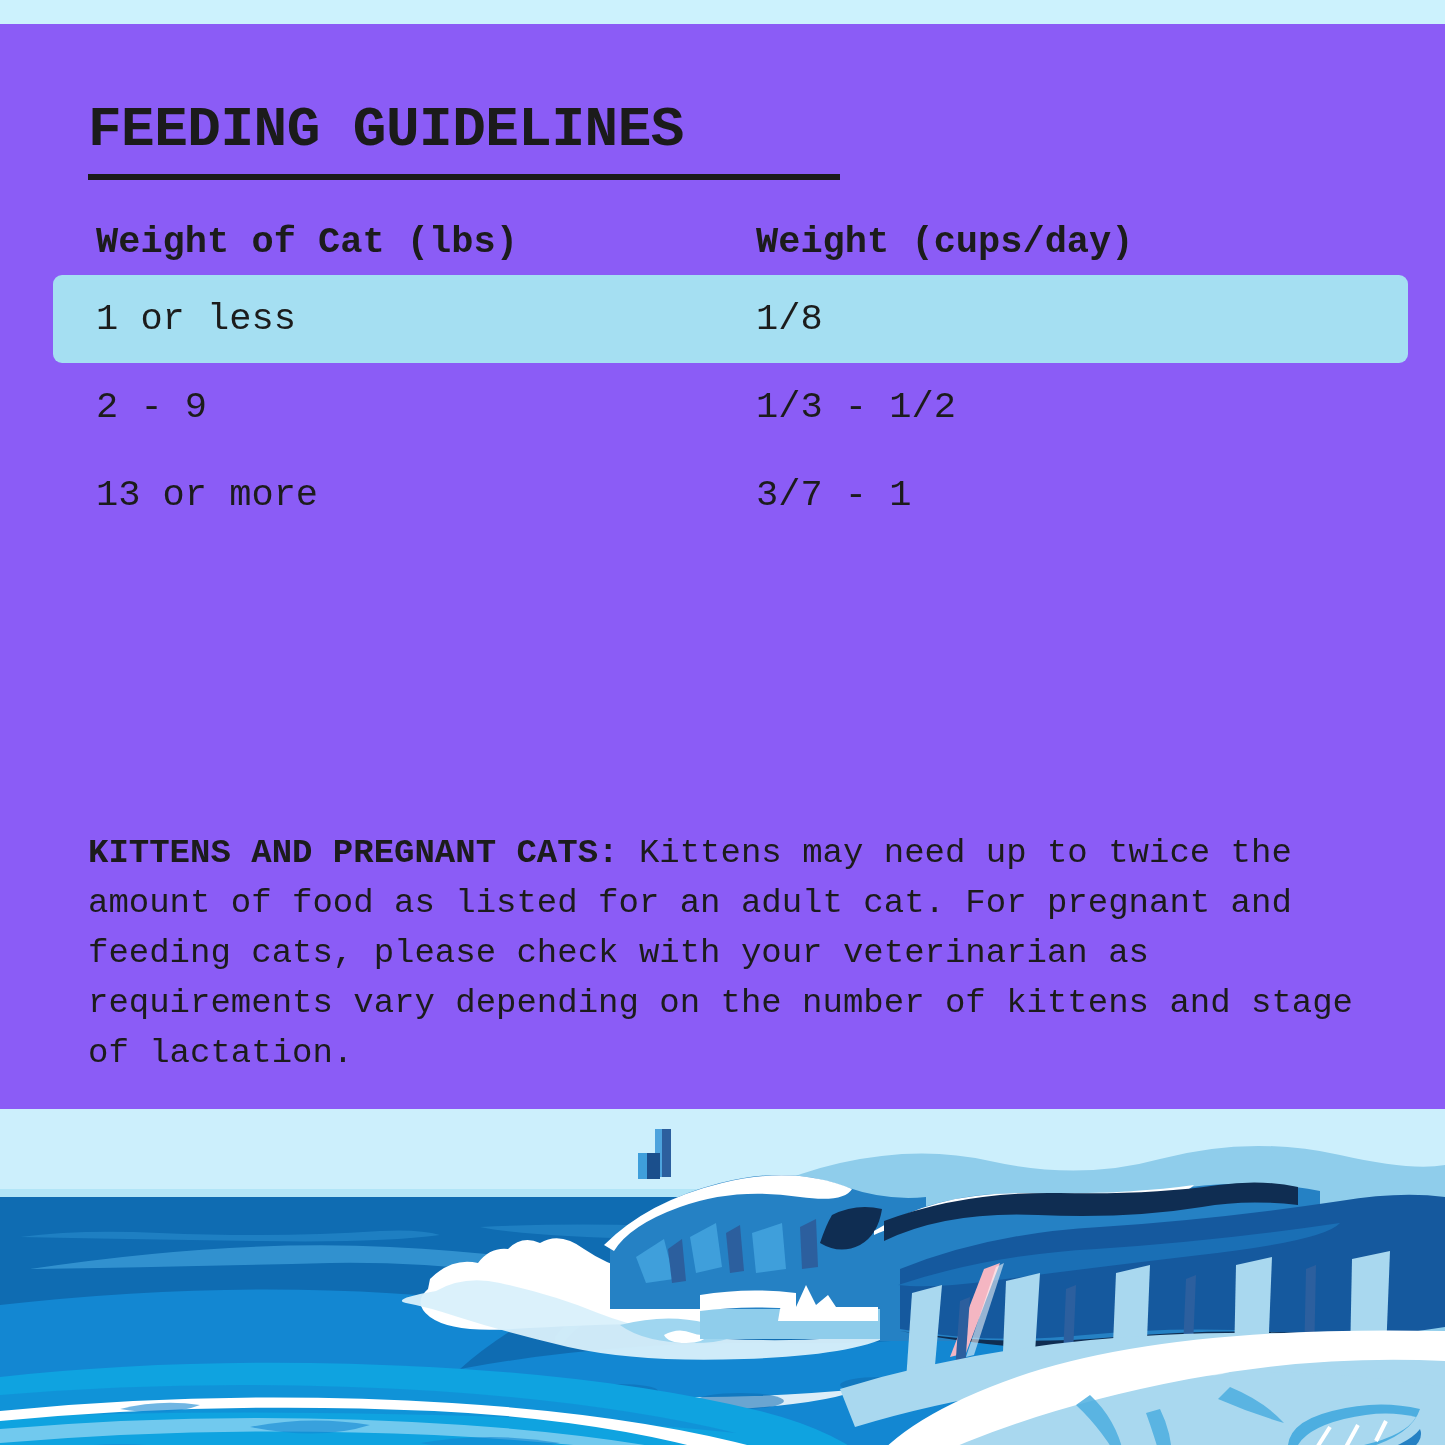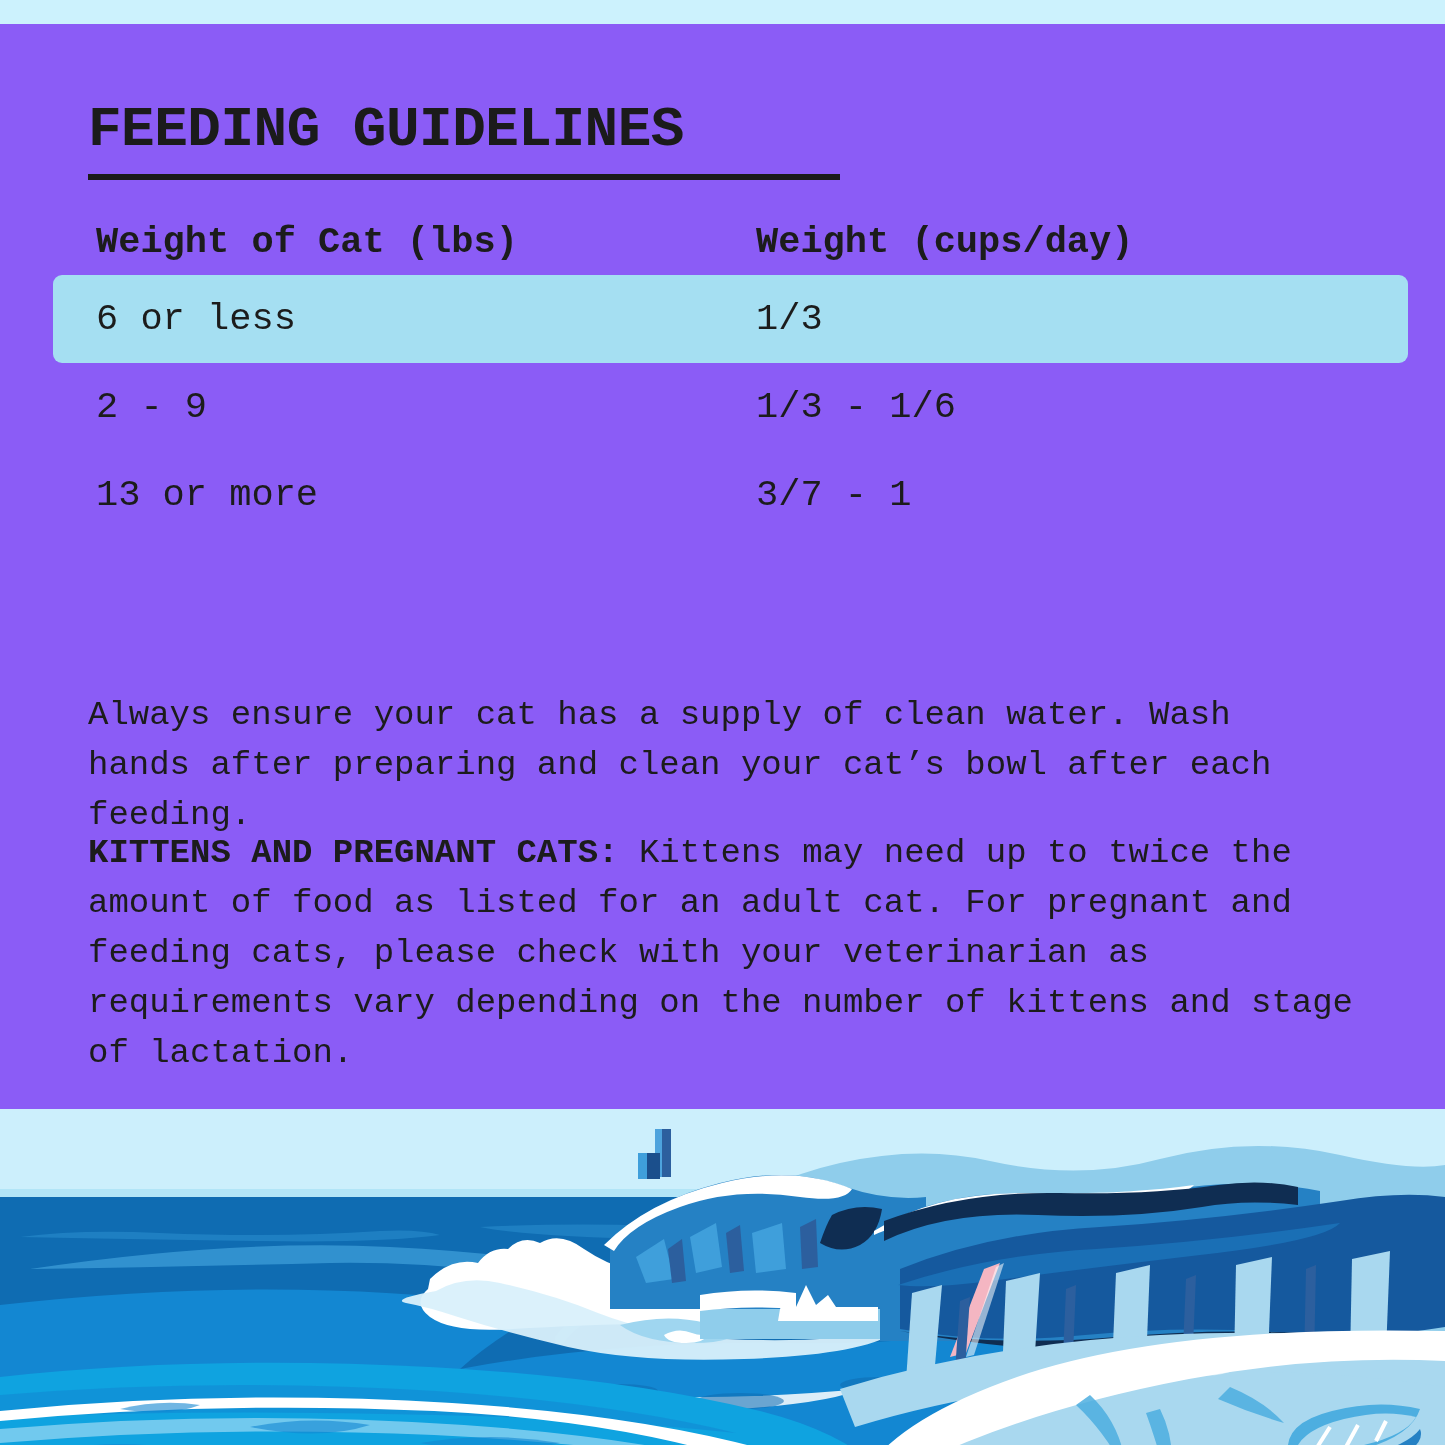--- a/index.html
+++ b/index.html
@@ -105,38 +105,37 @@
 
   <div class="table">
 
     <div class="row header">
       <div class="cell c1">Weight of Cat (lbs)</div>
       <div class="cell c2">Weight (cups/day)</div>
     </div>
 
     <div class="row">
       <div class="band"></div>
-      <div class="cell c1">6 or less</div>
-      <div class="cell c2">1/3</div>
+      <div class="cell c1">1 or less</div>
+      <div class="cell c2">1/8</div>
     </div>
 
     <div class="row">
       <div class="cell c1">2 - 9</div>
-      <div class="cell c2">1/3 - 1/6</div>
+      <div class="cell c2">1/3 - 1/2</div>
     </div>
 
 
     <div class="row">
       <div class="cell c1">13 or more</div>
       <div class="cell c2">3/7 - 1</div>
     </div>
 
   </div>
 
-  <p class="para p1">Always ensure your cat has a supply of clean water. Wash hands after preparing and clean your cat’s bowl after each feeding.</p>
 
   <p class="para p2"><span class="lead">KITTENS AND PREGNANT CATS:</span><span> Kittens may need up to twice the amount of food as listed for an adult cat. For pregnant and feeding cats, please check with your veterinarian as requirements vary depending on the number of kittens and stage of lactation.</span></p>
 
   <div class="illustration">
     <svg viewBox="0 0 1445 360" preserveAspectRatio="none" xmlns="http://www.w3.org/2000/svg">
 
       <rect x="0" y="0" width="1445" height="360" fill="#cceffc"></rect>
 
       <rect x="0" y="80" width="1000" height="10" fill="#b2e5f7"></rect>
 

